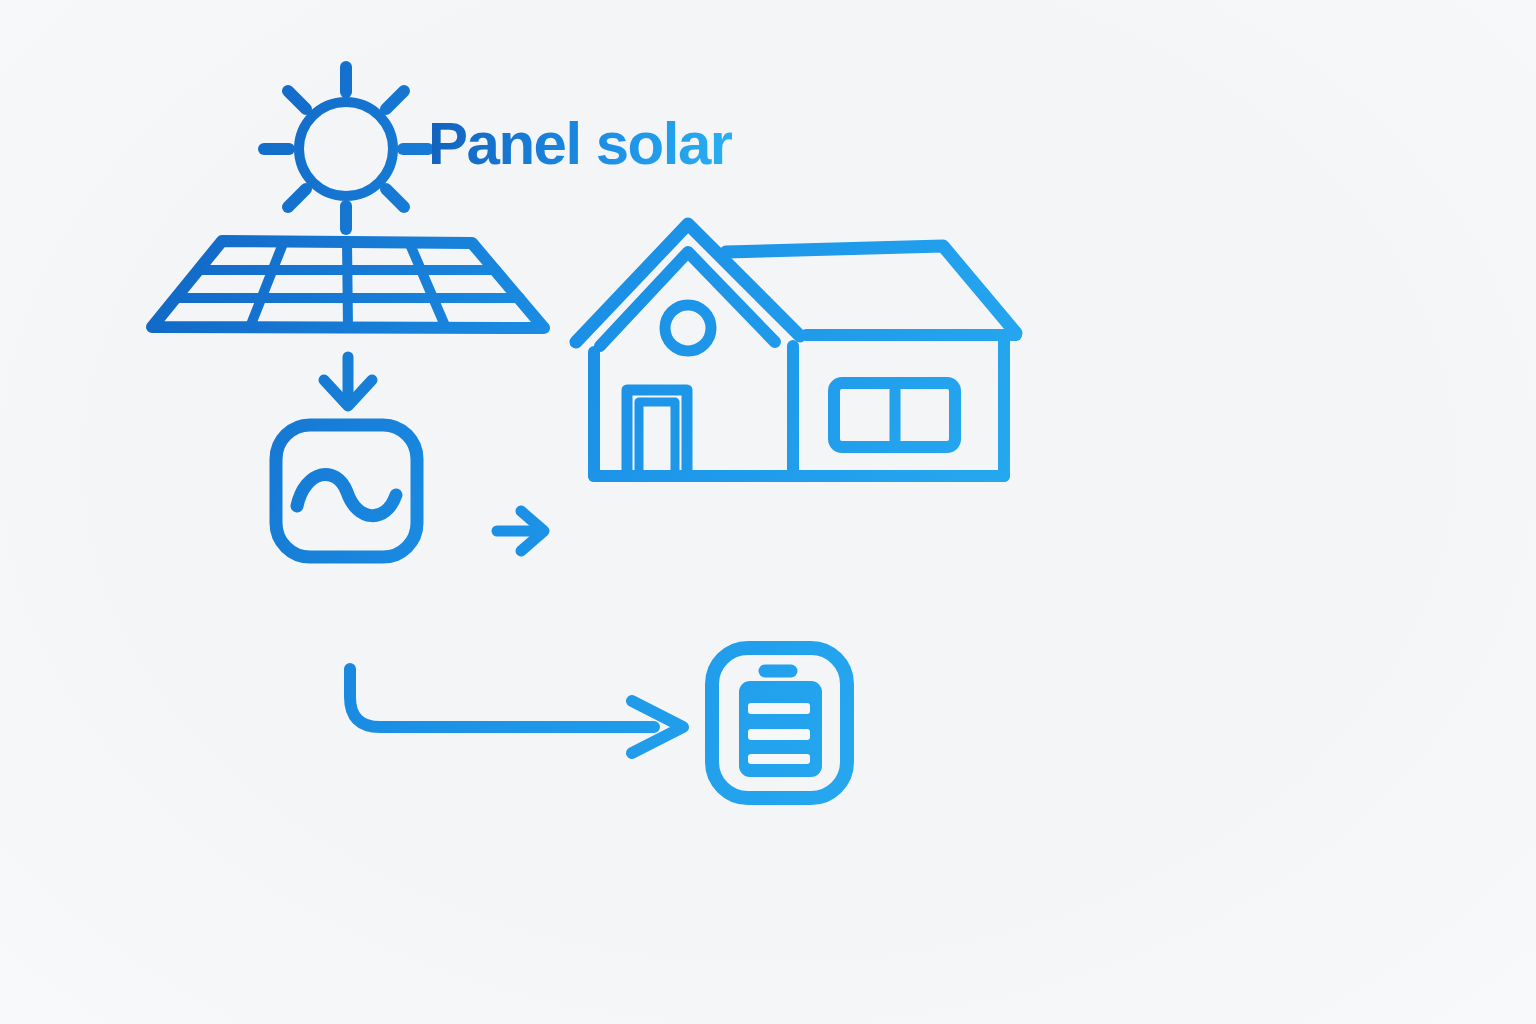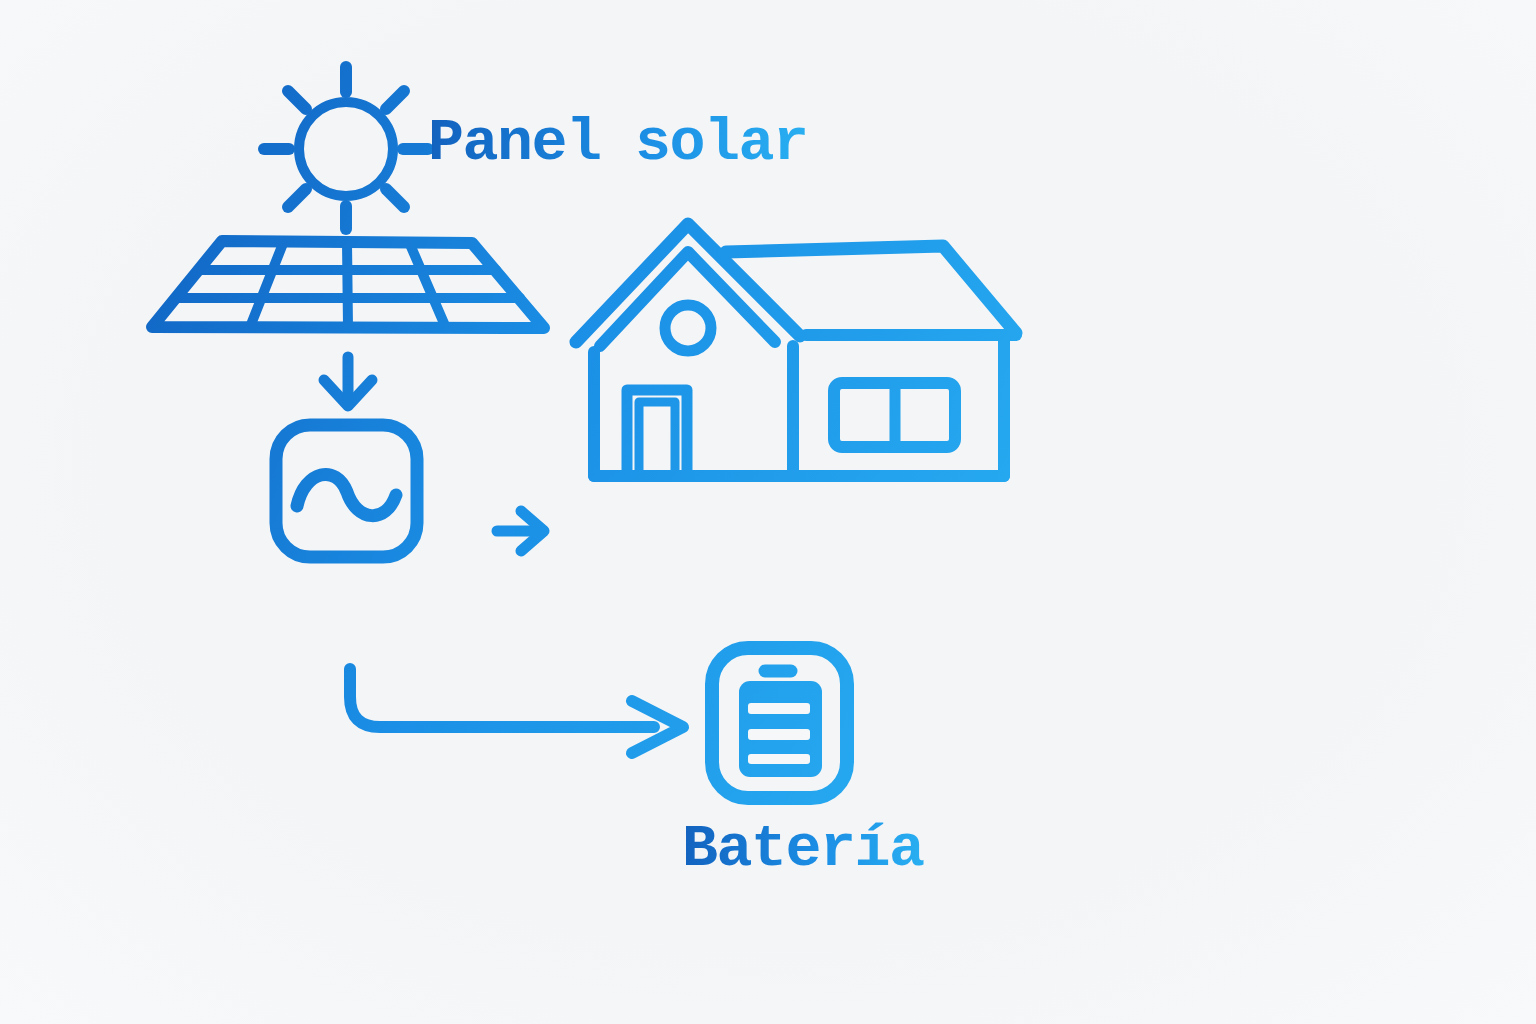--- a/index.html
+++ b/index.html
@@ -5,21 +5,21 @@
   html, body {
     margin: 0;
     padding: 0;
   }
   .canvas {
     position: relative;
     width: 1536px;
     height: 1024px;
     overflow: hidden;
     background: radial-gradient(ellipse at 50% 45%, #f4f5f7 60%, #f8f9fa 100%);
-    font-family: Liberation Mono, monospace;
+    font-family: Liberation Sans, sans-serif;
   }
   svg.artwork {
     position: absolute;
     left: 0;
     top: 0;
   }
   .label {
     position: absolute;
     font-weight: 600;
     font-size: 60px;
@@ -119,15 +119,14 @@
       <rect x="748" y="703" width="62" height="11" rx="3" fill="#f6f7f8"></rect>
       <rect x="748" y="729" width="62" height="11" rx="3" fill="#f6f7f8"></rect>
       <rect x="748" y="754" width="62" height="10" rx="3" fill="#f6f7f8"></rect>
     </g>
   </svg>
 
   <div class="label label-panel">Panel solar</div>
 
 
 
-  <div class="label label-bateria">Batería</div>
 
 </div>
 
 </body></html>

